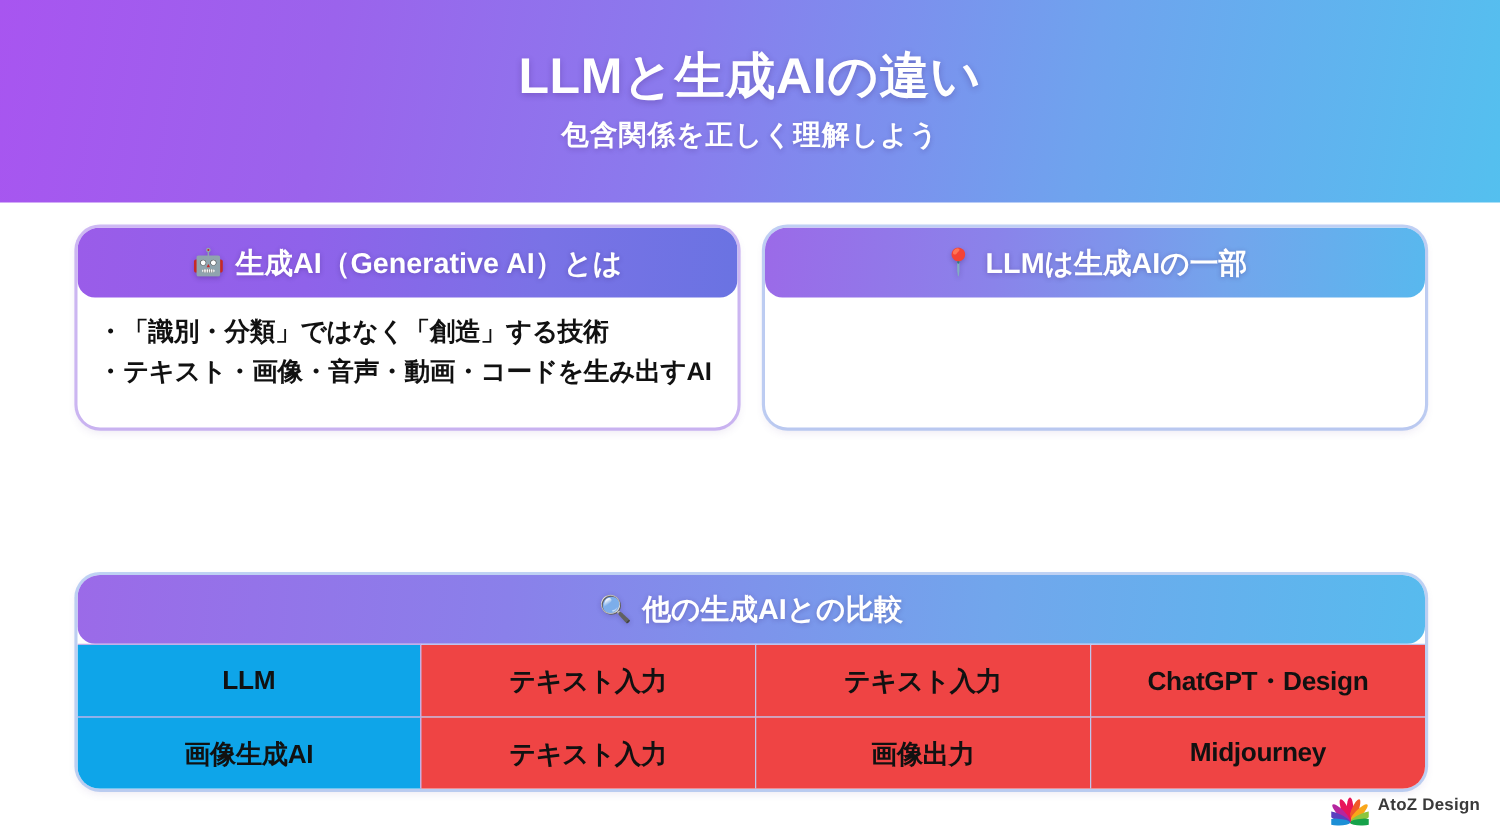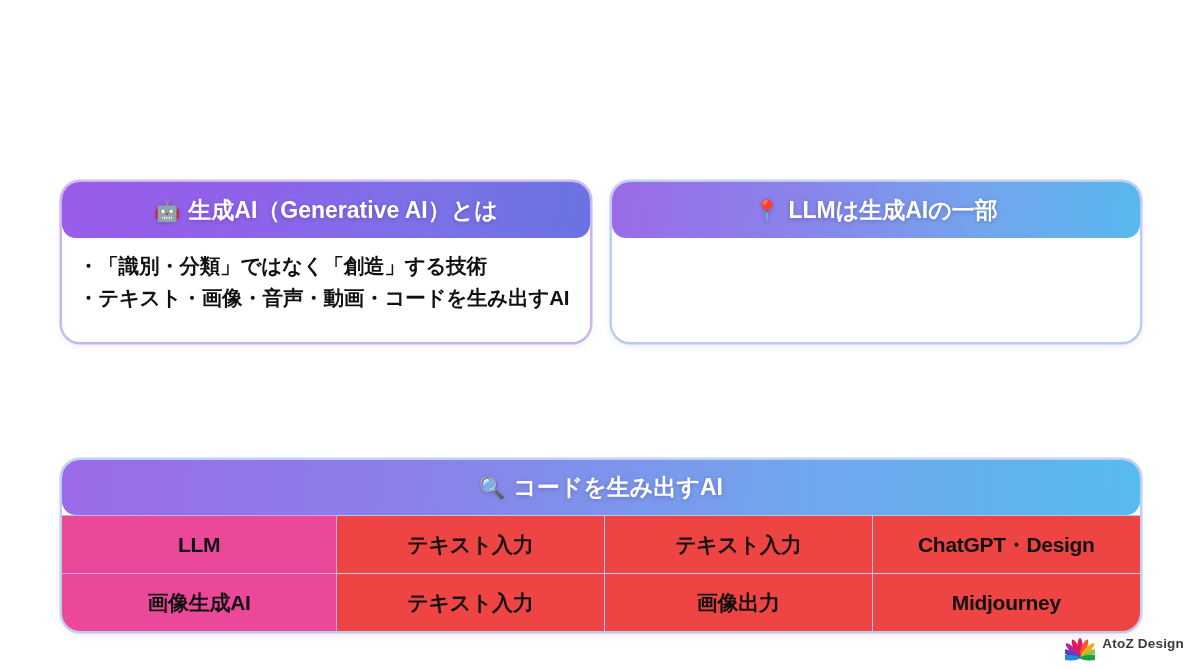--- a/index.html
+++ b/index.html
@@ -188,21 +188,21 @@
     text-align: center;
     vertical-align: middle;
     font-size: 21px;
     font-weight: 700;
     color: #111111;
     border: 1.5px solid #bfc4ec;
     background: #ef4444;
     letter-spacing: -0.3px;
   }
   table.compare td.label-col {
-    background: #ec4899;
+    background: #0ea5e9;
     border-color: #c4aee8;
     width: 272px;
   }
   table.compare tr td:first-child { border-left: none; }
   table.compare tr td:last-child { border-right: none; }
   table.compare tr:last-child td { border-bottom: none; }
 
   
   .footer-logo {
     position: absolute;
@@ -221,20 +221,24 @@
     font-weight: 700;
     color: #3a3a3a;
     letter-spacing: 0.2px;
   }
 </style>
 </head>
 <body>
 
 <div class="slide">
 
+  <div class="header-banner">
+    <div class="header-title">LLMと生成AIの違い</div>
+    <div class="header-subtitle">包含関係を正しく理解しよう</div>
+  </div>
 
   <div class="cards-row">
 
     <div class="info-card left-card">
       <div class="card-head left-head">
         <span class="head-emoji">🤖</span>
         <span>生成AI（Generative AI）とは</span>
       </div>
       <div class="card-body">
         <ul>
@@ -250,21 +254,21 @@
         <span>LLMは生成AIの一部</span>
       </div>
     </div>
 
   </div>
 
 
   <div class="table-card">
     <div class="table-head">
       <span class="head-emoji">🔍</span>
-      <span>コードを生み出すAI</span>
+      <span>他の生成AIとの比較</span>
     </div>
     <table class="compare">
       <tbody>
         <tr>
           <td class="label-col">LLM</td>
           <td>テキスト入力</td>
           <td>テキスト入力</td>
           <td>ChatGPT・Design</td>
         </tr>
         <tr>

